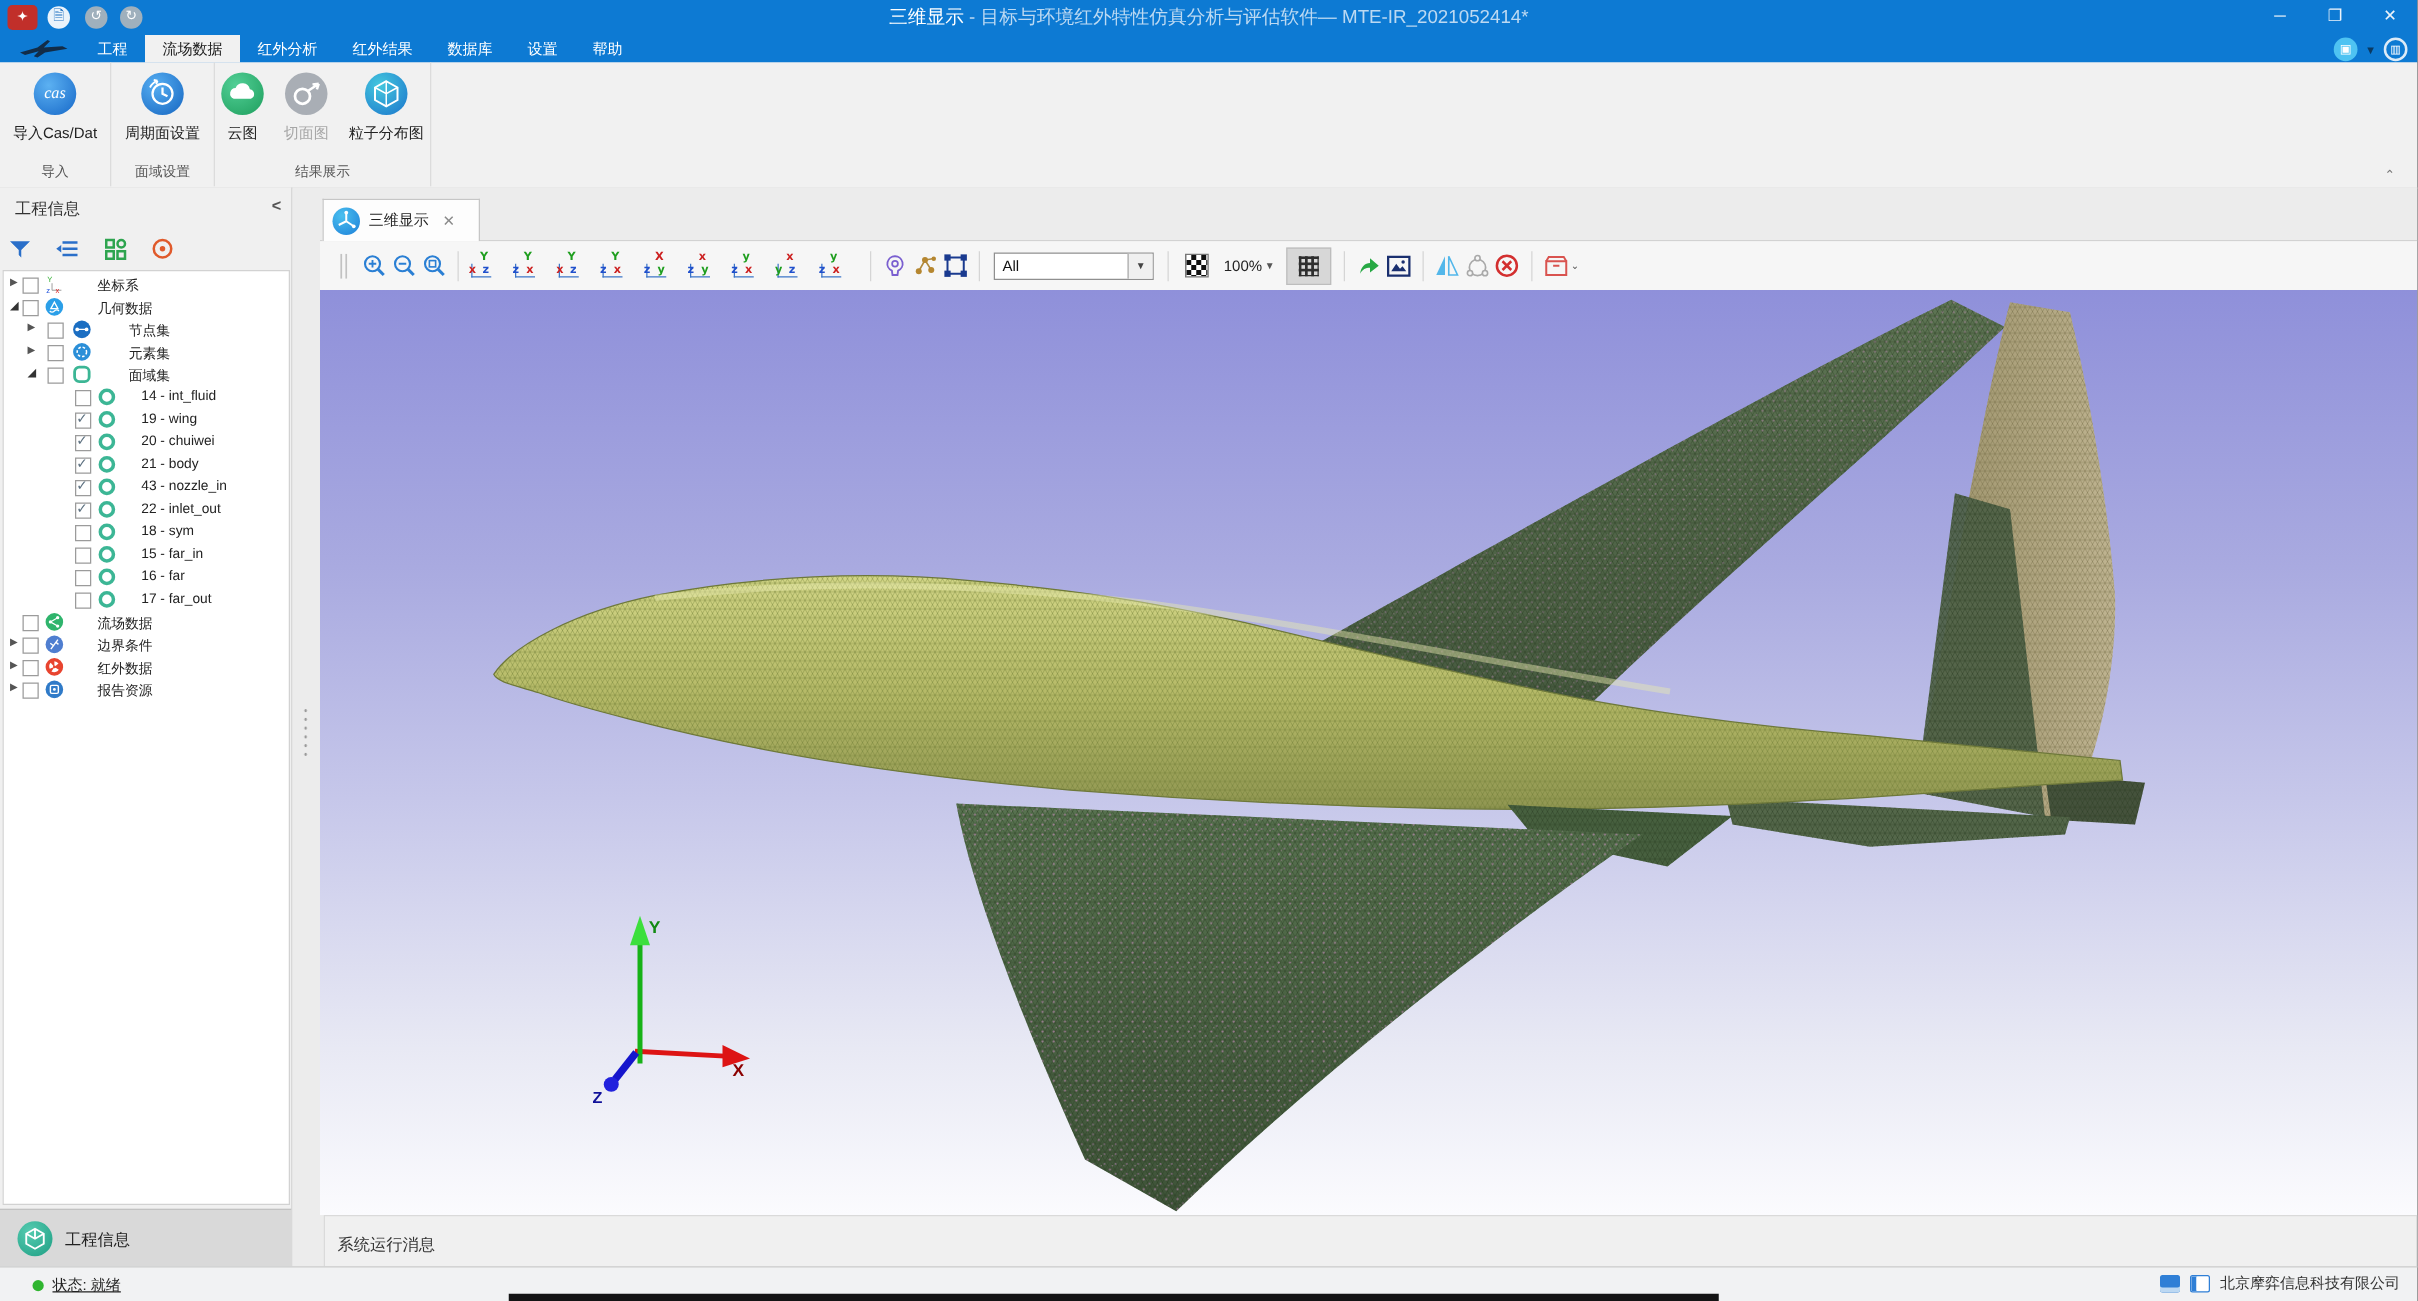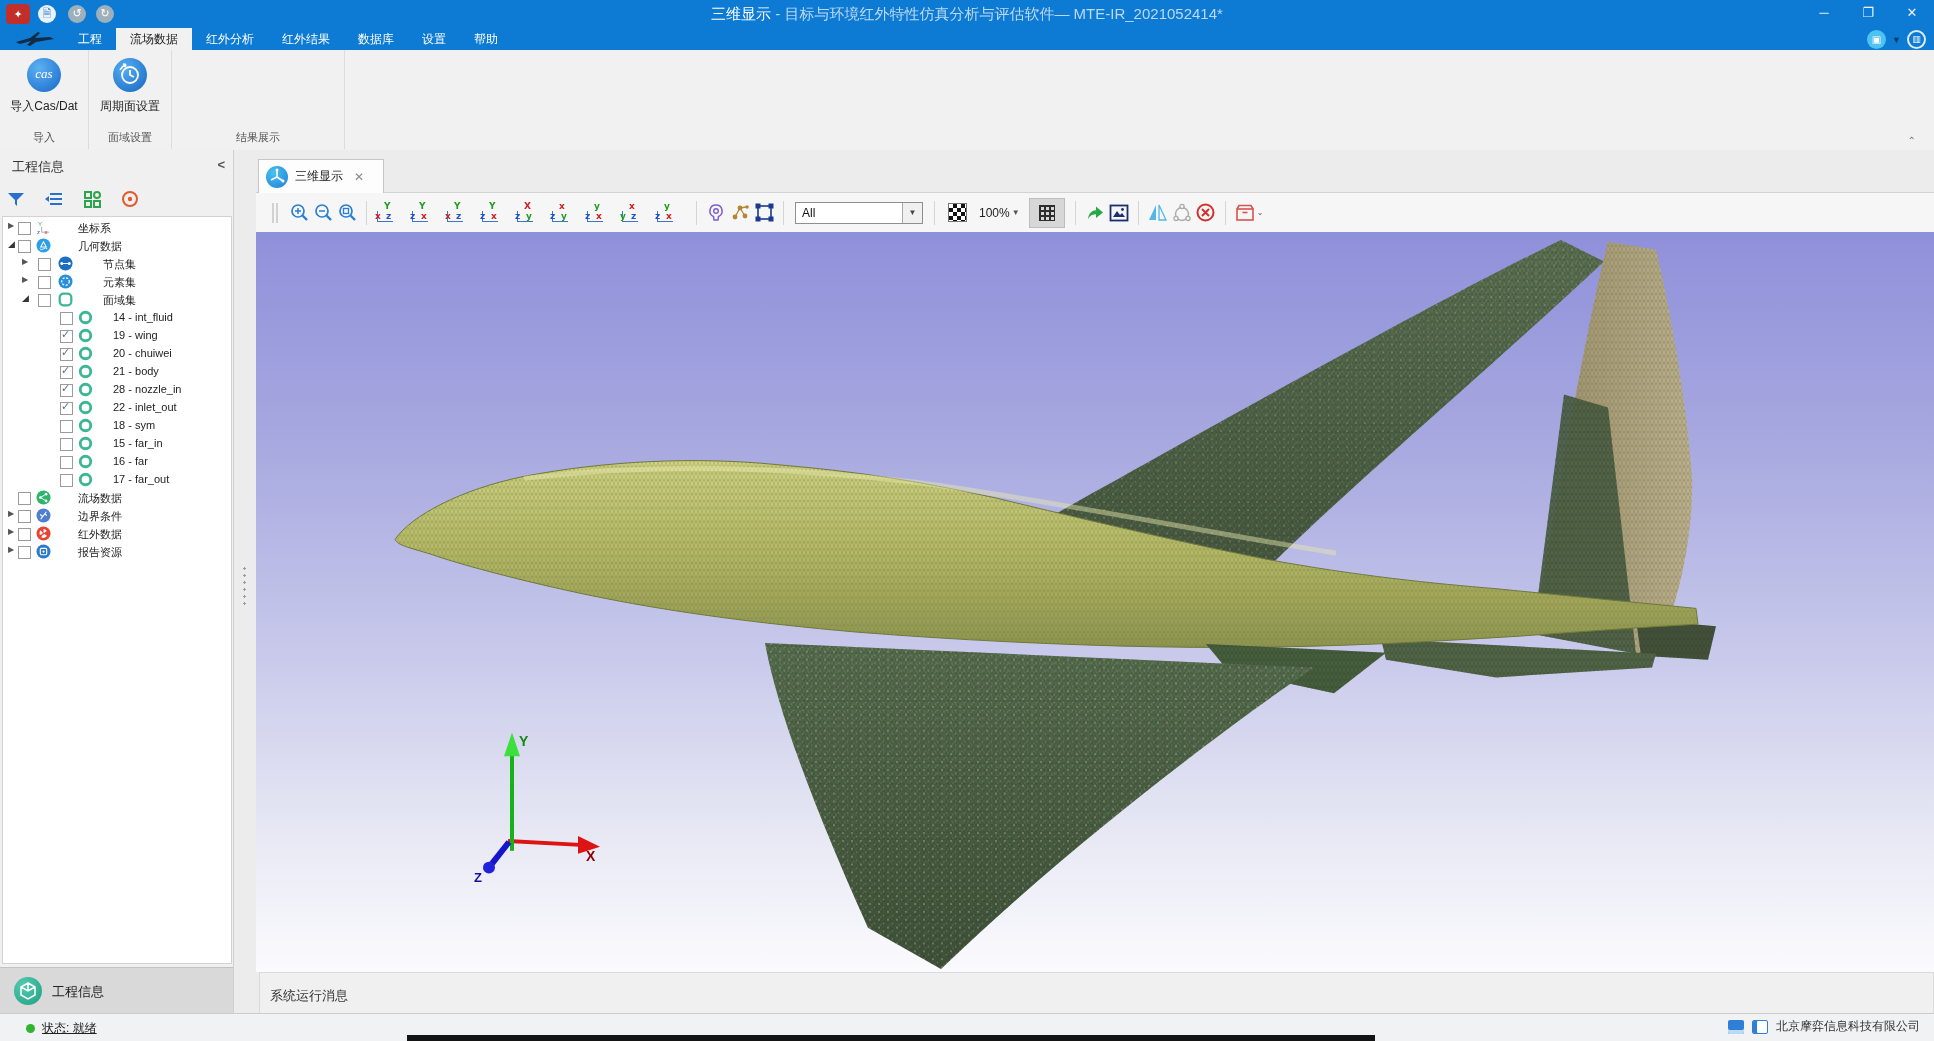--- a/index.html
+++ b/index.html
@@ -193,20 +193,48 @@
         <div class="rbtn">
           <div class="rico ico-cas">
               <span>cas</span>
             </div>
           <div class="rlabel">导入Cas/Dat</div>
         </div>
       </div>
       <div class="glabel">导入</div>
     </div>
     <div class="rgroup" style="left:172px;width:172px;">
+      <div class="rbuttons">
+        <div class="rbtn">
+          <div class="rico ico-cloud">
+            <svg viewBox="0 0 34 34">
+                <path d="M10,21 a4.5,4.5 0 0 1 1.5,-8.7 a6,6 0 0 1 11.4,1 a4,4 0 0 1 0.8,7.7 Z" fill="#fff"></path>
+              </svg>
+          </div>
+          <div class="rlabel">云图</div>
+        </div>
+        <div class="rbtn disabled">
+          <div class="rico ico-slice">
+            <svg viewBox="0 0 34 34">
+                <circle cx="14" cy="19" r="6" fill="none" stroke="#fff" stroke-width="2.2"></circle>
+                <path d="M18,15 L27,9 M27,9 l-5,0.5 M27,9 l-1.5,4.5" stroke="#fff" stroke-width="2" fill="none"></path>
+              </svg>
+          </div>
+          <div class="rlabel">切面图</div>
+        </div>
+        <div class="rbtn">
+          <div class="rico ico-cube">
+            <svg viewBox="0 0 34 34">
+                <path d="M17,7 L26,12 V22 L17,27 L8,22 V12 Z" fill="none" stroke="#fff" stroke-width="1.6"></path>
+                <path d="M17,7 V17 M8,12 L17,17 L26,12 M17,17 V27" stroke="#fff" stroke-width="1.2" fill="none"></path>
+              </svg>
+          </div>
+          <div class="rlabel">粒子分布图</div>
+        </div>
+      </div>
       <div class="glabel">结果展示</div>
     </div>
     <div id="ribbon-collapse">⌃</div>
   </div>
 
   <div id="left-panel">
     <div id="panel-header">
       <div id="panel-title">工程信息</div>
       <div id="panel-collapse">&lt;</div>
     </div>
@@ -340,21 +368,21 @@
     <span class="tl" style="left: 110px;">21 - body</span>
   </div>
         <div class="trow" style="top: 164px;">
     <span class="ar" style="left: 0px;"></span>
     <span class="cb checked" style="left: 57px;"></span>
     <span class="ti" style="left: 75px;">
             <svg viewBox="0 0 16 16">
               <circle cx="8" cy="8" r="5.6" fill="none" stroke="#3cb695" stroke-width="3"></circle>
             </svg>
           </span>
-    <span class="tl" style="left: 110px;">28 - nozzle_in</span>
+    <span class="tl" style="left: 110px;">43 - nozzle_in</span>
   </div>
         <div class="trow" style="top: 182px;">
     <span class="ar" style="left: 0px;"></span>
     <span class="cb checked" style="left: 57px;"></span>
     <span class="ti" style="left: 75px;">
             <svg viewBox="0 0 16 16">
               <circle cx="8" cy="8" r="5.6" fill="none" stroke="#3cb695" stroke-width="3"></circle>
             </svg>
           </span>
     <span class="tl" style="left: 110px;">22 - inlet_out</span>

